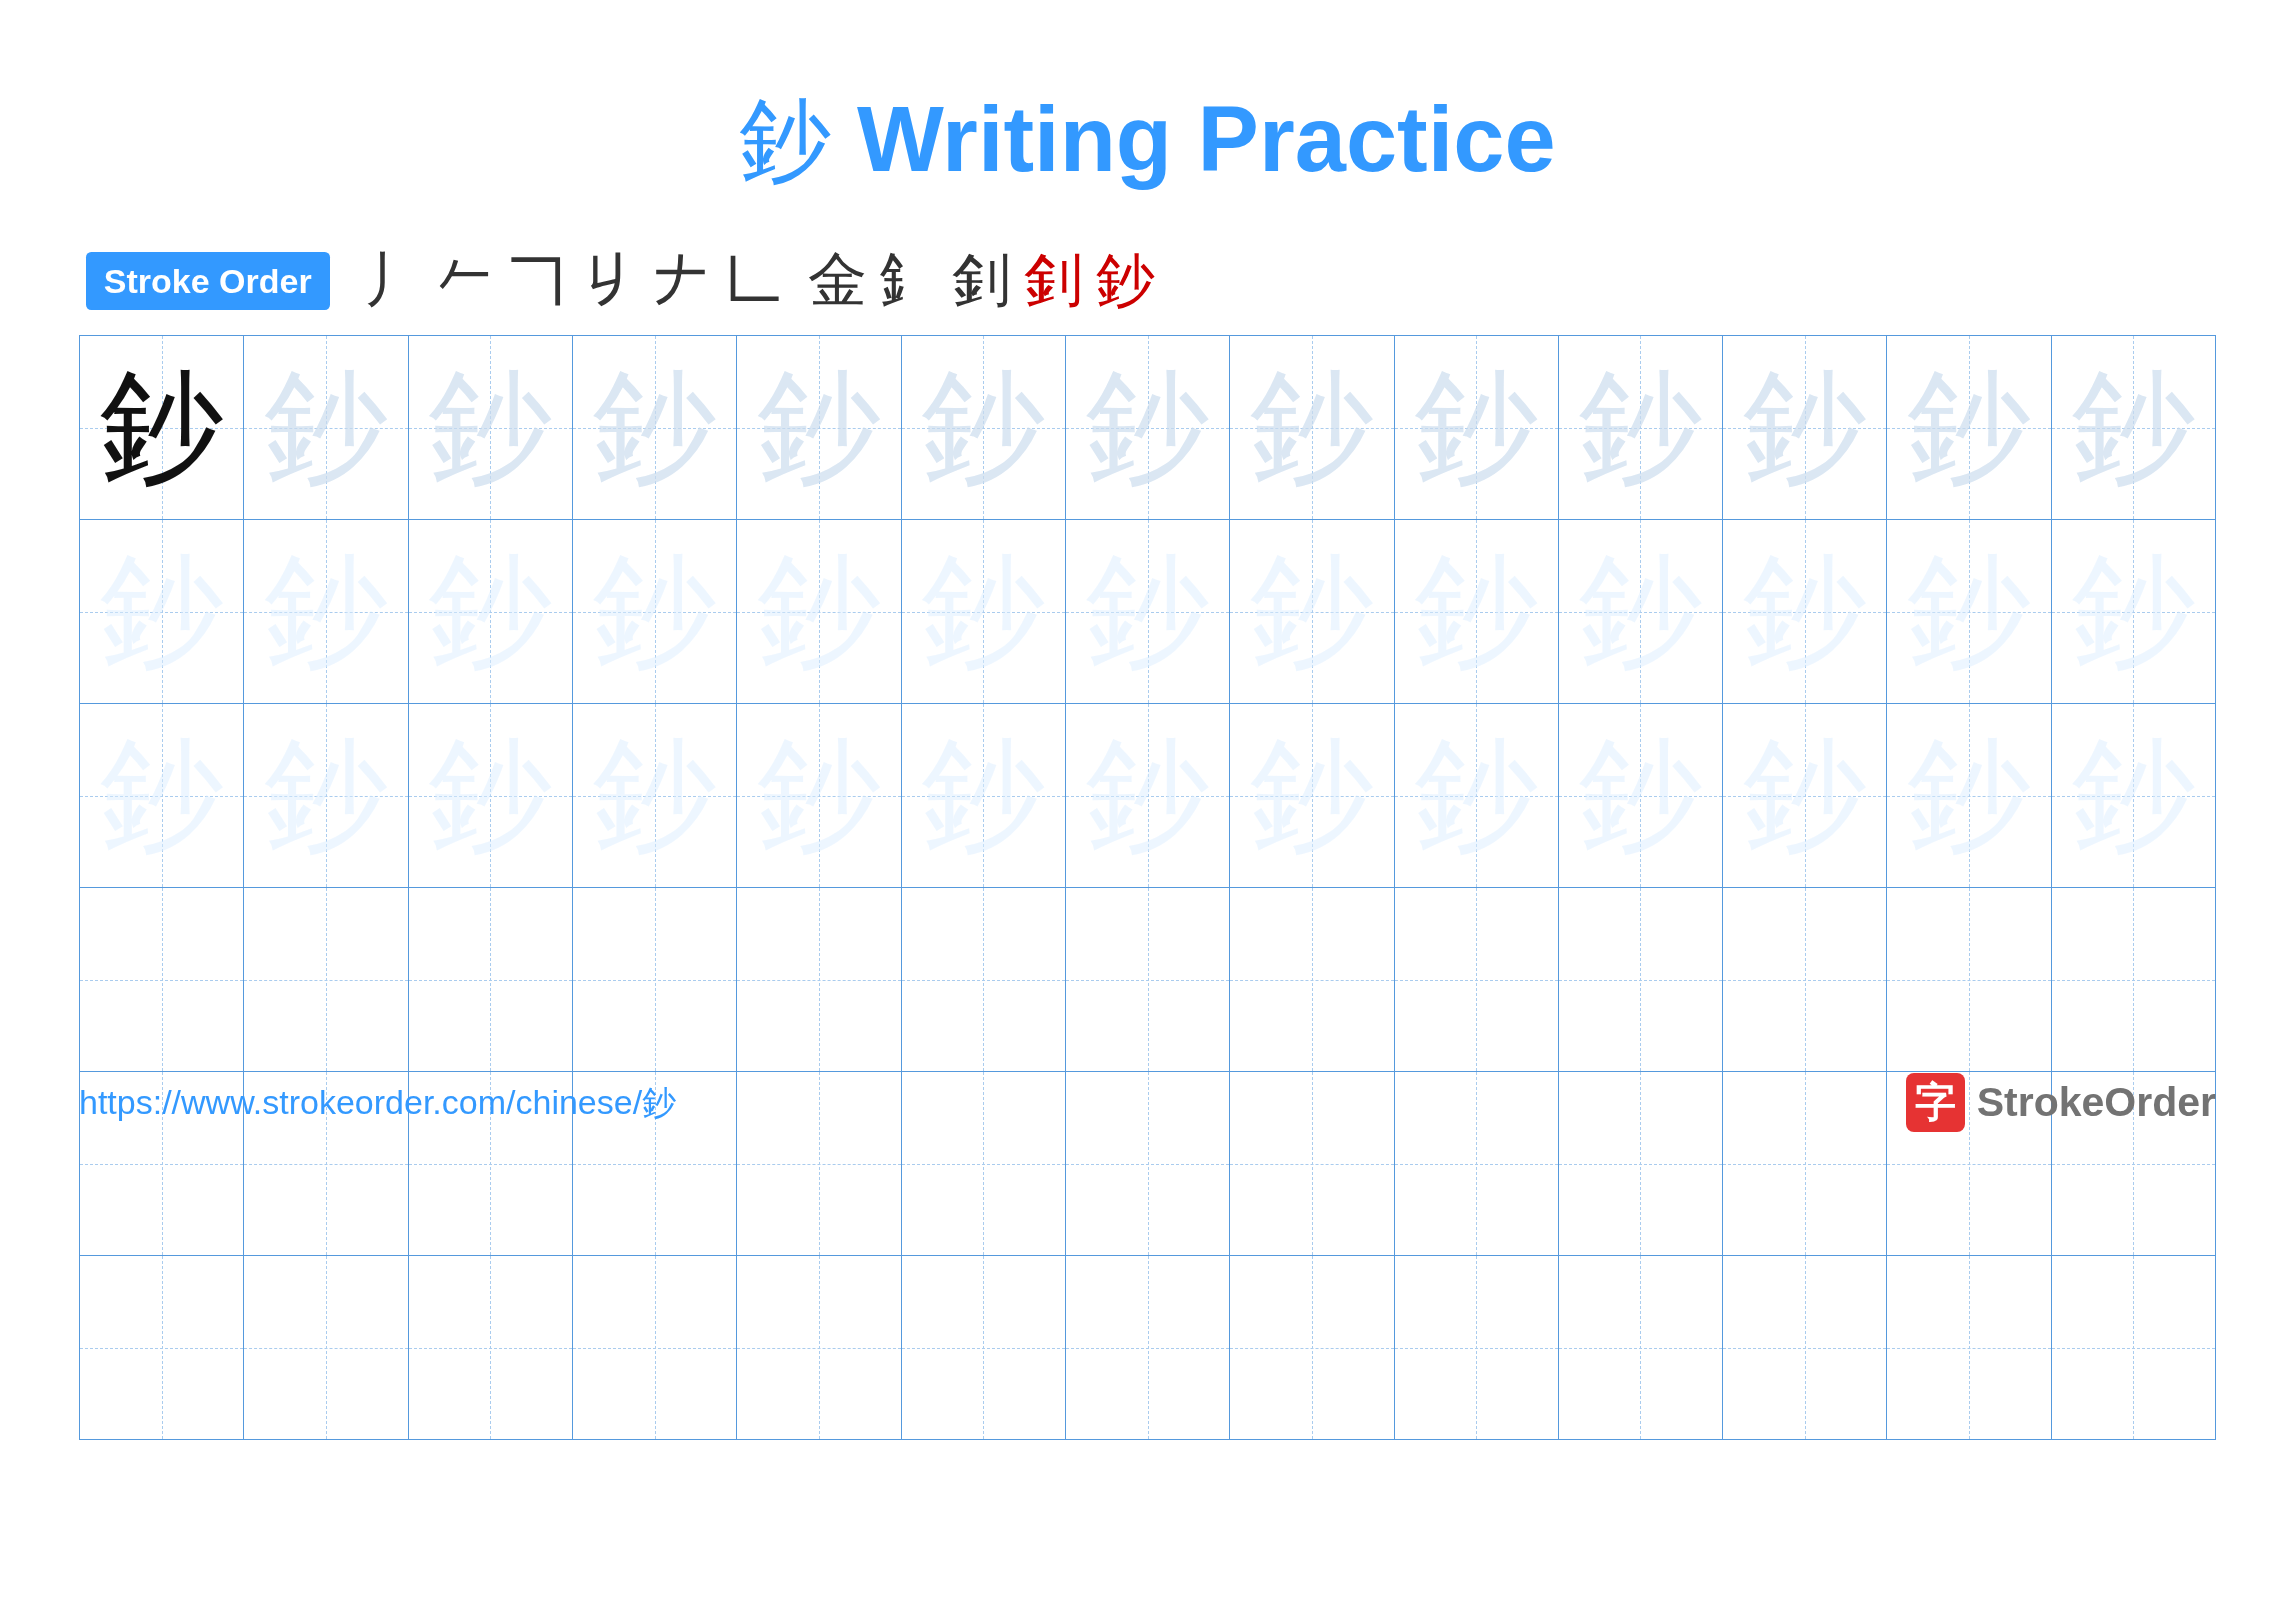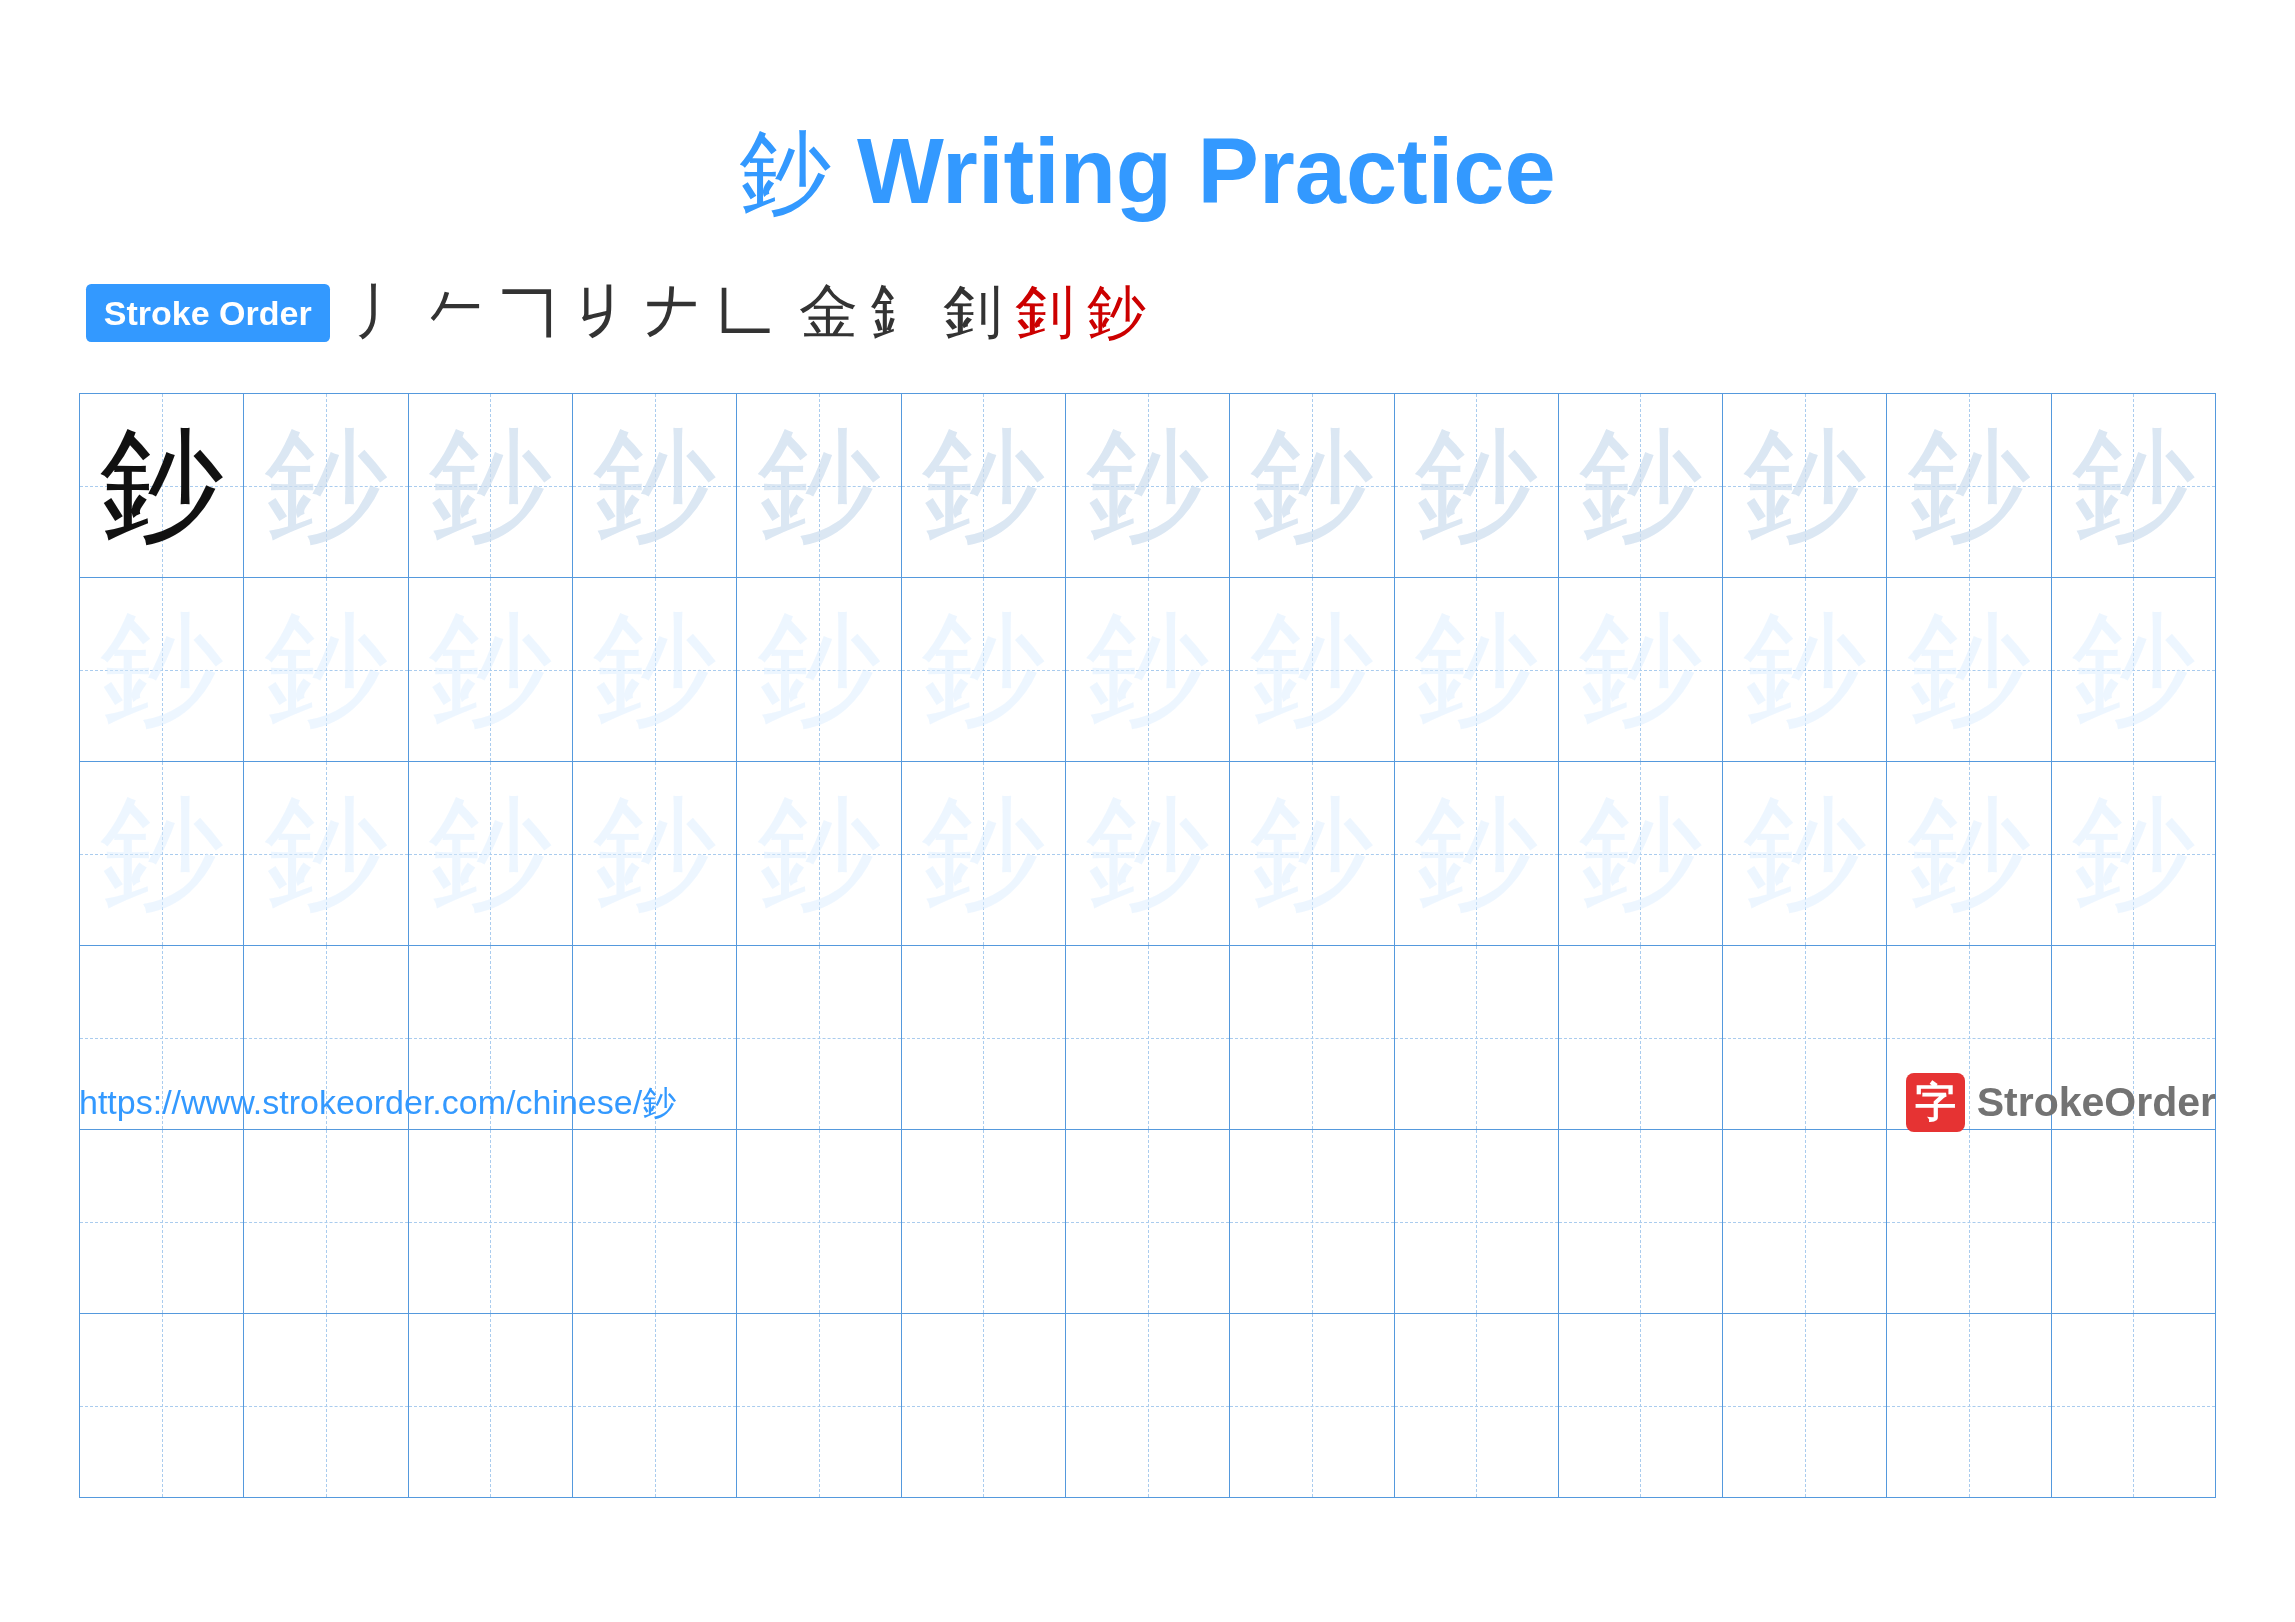--- a/index.html
+++ b/index.html
@@ -10,21 +10,21 @@
       height: 1622px;
       position: relative;
       overflow: hidden;
     }
 
     .page {
       width: 2295px;
       height: 1184px;
       background: #fff;
       position: relative;
-      padding: 84px 79px;
+      padding: 52px 79px;
     }
 
     
     .title-area {
       text-align: center;
       margin-bottom: 39px;
       margin-top: 26px;
     }
     .title-char {
       font-size: 92px;
@@ -35,22 +35,22 @@
       font-size: 92px;
       color: #3399ff;
       font-family: Arial, sans-serif;
       font-weight: bold;
     }
 
     
     .stroke-order-row {
       display: flex;
       align-items: center;
-      margin-bottom: 40px;
-      gap: 24px;
+      margin-bottom: 14px;
+      gap: 33px;
       padding-left: 6.5px;
     }
     .stroke-order-badge {
       background: #3399ff;
       color: #fff;
       font-size: 34px;
       font-family: Arial, sans-serif;
       font-weight: bold;
       padding: 9.2px 18.3px;
       border-radius: 5.2px;

